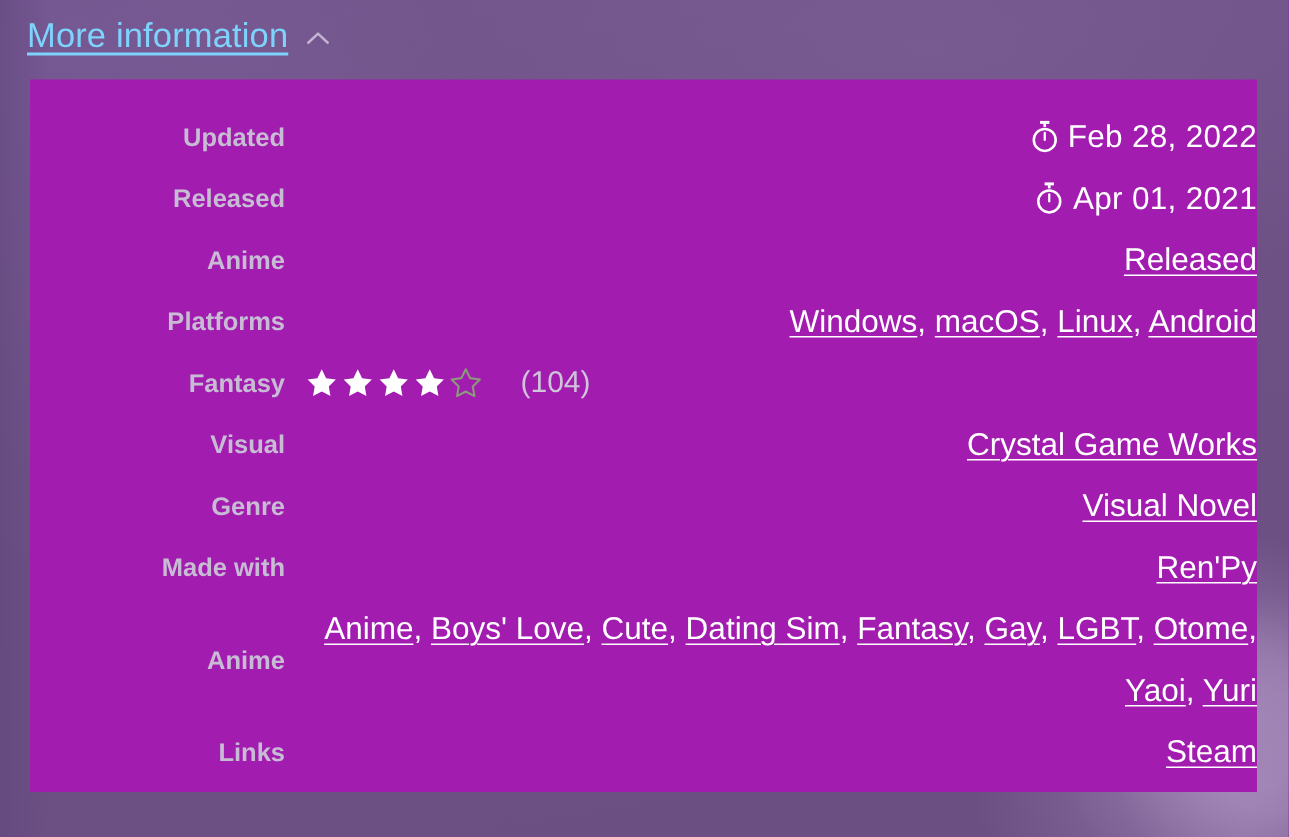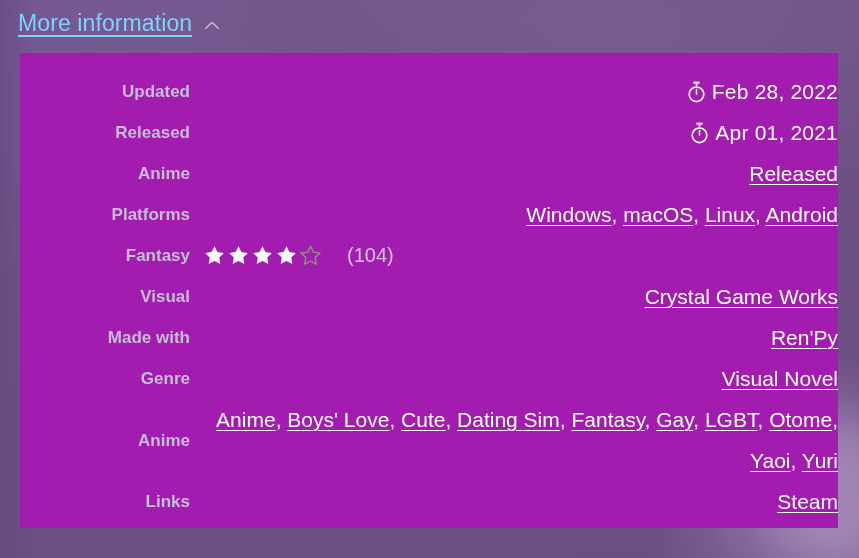--- a/index.html
+++ b/index.html
@@ -215,26 +215,26 @@
               </span>
               <span class="rating-count">(104)</span>
             </div>
           </td>
         </tr>
         <tr>
           <td class="k">Visual</td>
           <td class="v"><span class="lnk">Crystal Game Works</span></td>
         </tr>
         <tr>
+          <td class="k">Genre</td>
+          <td class="v"><span class="lnk">Visual Novel</span></td>
+        </tr>
+        <tr>
           <td class="k">Made with</td>
           <td class="v"><span class="lnk">Ren'Py</span></td>
-        </tr>
-        <tr>
-          <td class="k">Genre</td>
-          <td class="v"><span class="lnk">Visual Novel</span></td>
         </tr>
         <tr>
           <td class="k mid">Anime</td>
           <td class="v tags-cell"><span class="lnk">Anime</span><span class="sep">, </span><span class="lnk">Boys' Love</span><span class="sep">, </span><span class="lnk">Cute</span><span class="sep">, </span><span class="lnk">Dating Sim</span><span class="sep">, </span><span class="lnk">Fantasy</span><span class="sep">, </span><span class="lnk">Gay</span><span class="sep">, </span><span class="lnk">LGBT</span><span class="sep">, </span><span class="lnk">Otome</span><span class="sep">, </span><span class="lnk">Yaoi</span><span class="sep">, </span><span class="lnk">Yuri</span></td>
         </tr>
         <tr>
           <td class="k">Links</td>
           <td class="v"><span class="lnk">Steam</span></td>
         </tr>
       </tbody>

